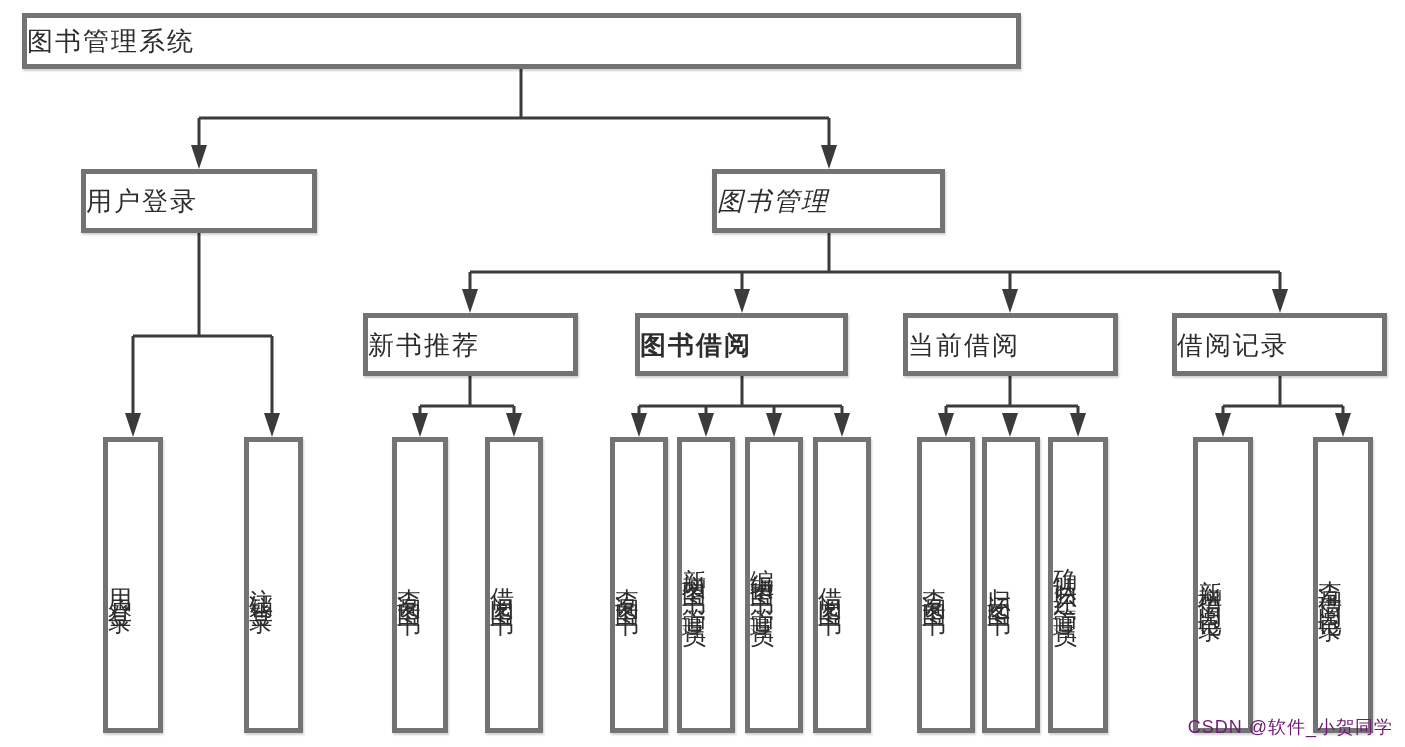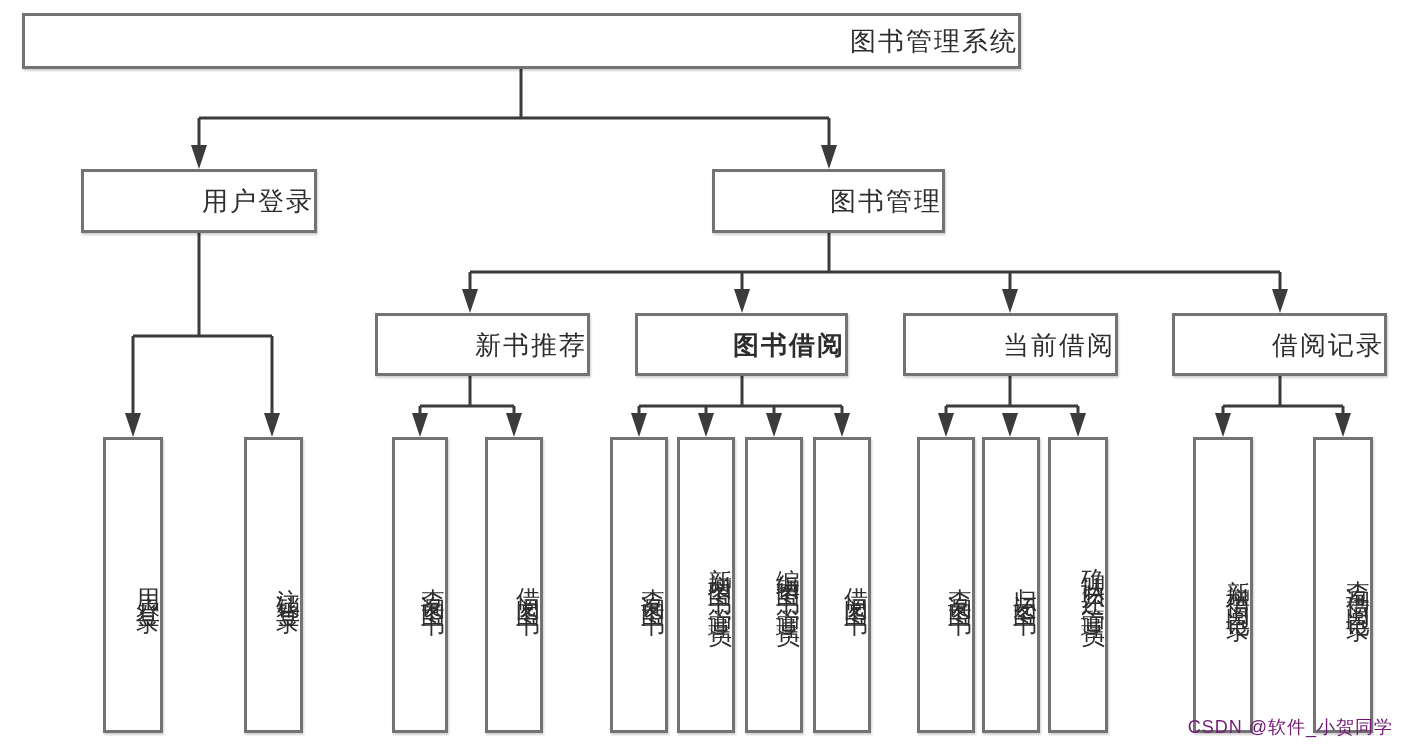--- a/index.html
+++ b/index.html
@@ -13,24 +13,24 @@
   }
   .connectors {
     position: absolute;
     left: 0; top: 0;
     width: 1405px; height: 747px;
   }
   .node {
     position: absolute;
     box-sizing: border-box;
     background: #ffffff;
-    border: 3px solid #737373;
+    border: 5px solid #737373;
     display: flex;
     align-items: center;
-    justify-content: flex-end;
+    justify-content: flex-start;
     box-shadow: 1px 2px 2px rgba(0,0,0,0.18);
   }
   .node .h-label {
     font-size: 26px;
     letter-spacing: 2px;
     color: #2d2d2d;
     white-space: nowrap;
     line-height: 1;
   }
   .node .v-label {
@@ -97,25 +97,25 @@
     </g>
   </svg>
 
   <div class="node" style="left:22px; top:13px; width:999px; height:56px;">
     <span class="h-label">图书管理系统</span>
   </div>
 
   <div class="node" style="left:81px; top:169px; width:236px; height:64px;">
     <span class="h-label">用户登录</span>
   </div>
-  <div class="node" style="left:712px; top:169px; width:233px; height:64px;">
+  <div class="node" style="left:712px; top:169px; width:233px; height:64px;font-style:italic;">
     <span class="h-label">图书管理</span>
   </div>
 
-  <div class="node" style="left:375px; top:313px; width:215px; height:63px;">
+  <div class="node" style="left:363px; top:313px; width:215px; height:63px;">
     <span class="h-label">新书推荐</span>
   </div>
   <div class="node" style="left:635px; top:313px; width:213px; height:63px;font-weight:bold;">
     <span class="h-label">图书借阅</span>
   </div>
   <div class="node" style="left:903px; top:313px; width:215px; height:63px;">
     <span class="h-label">当前借阅</span>
   </div>
   <div class="node" style="left:1172px; top:313px; width:215px; height:63px;">
     <span class="h-label">借阅记录</span>

